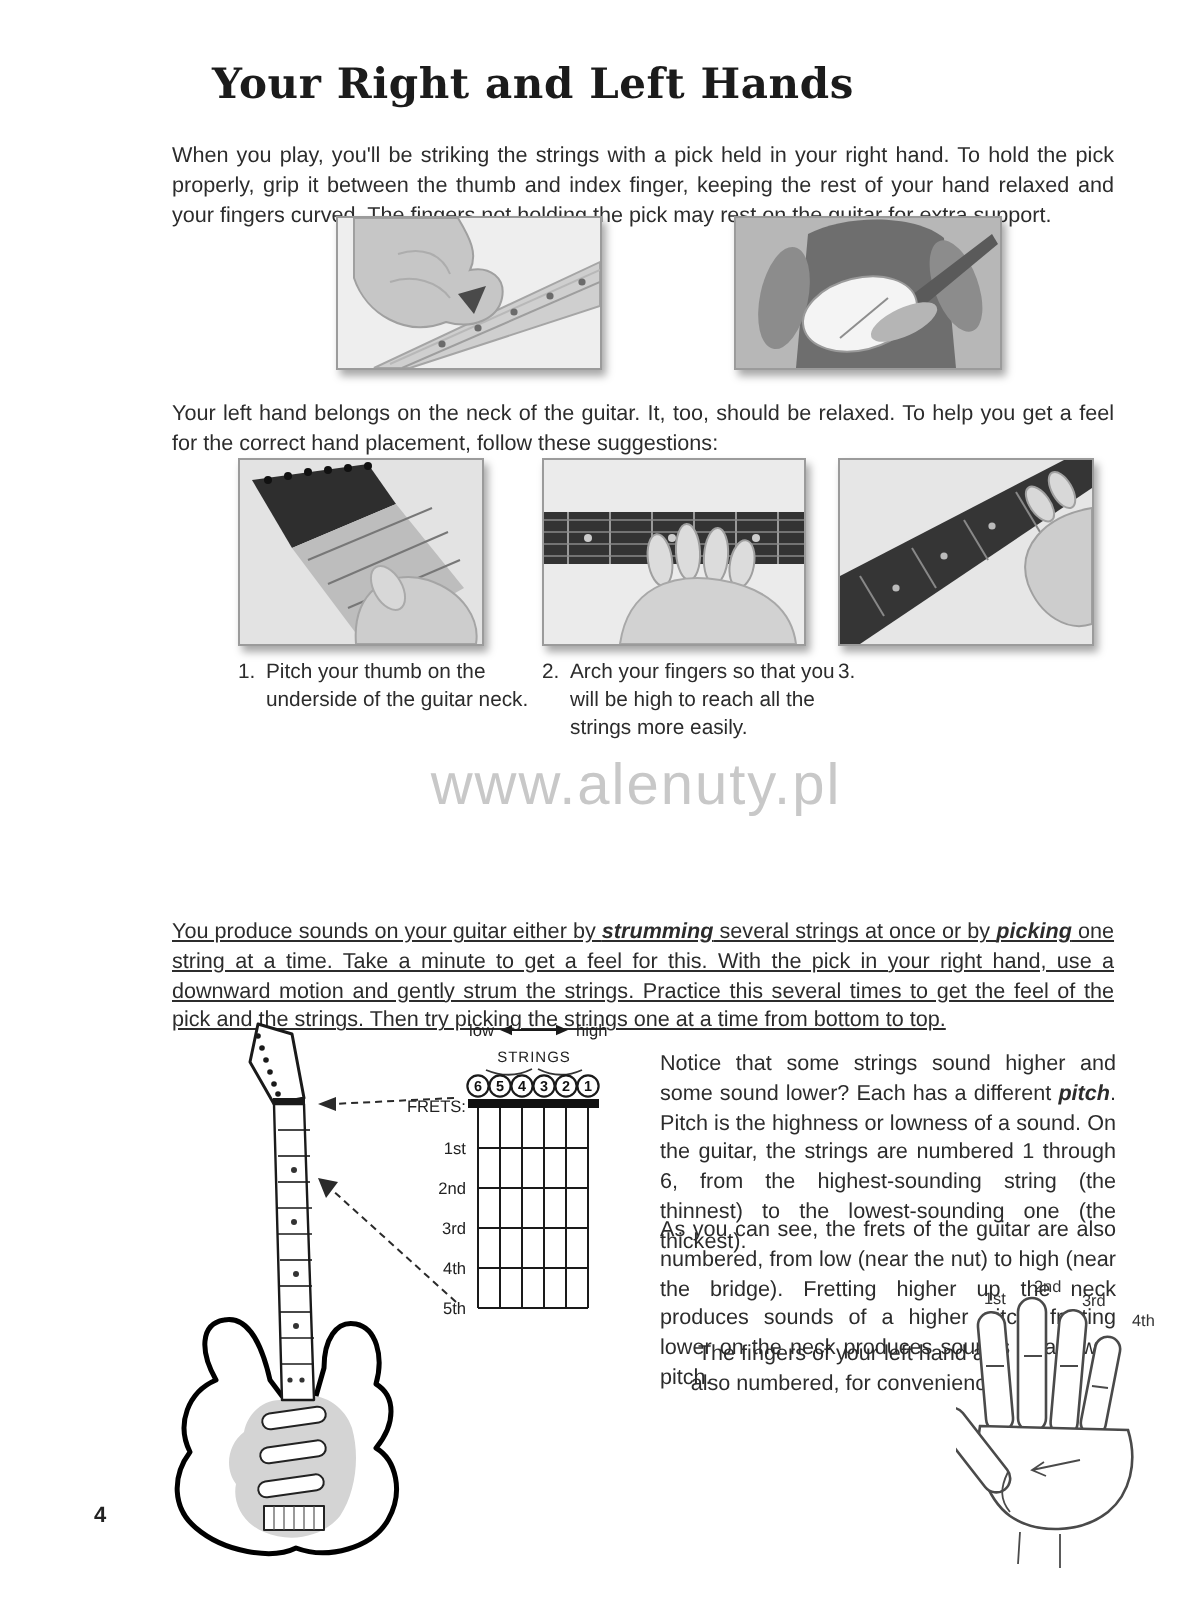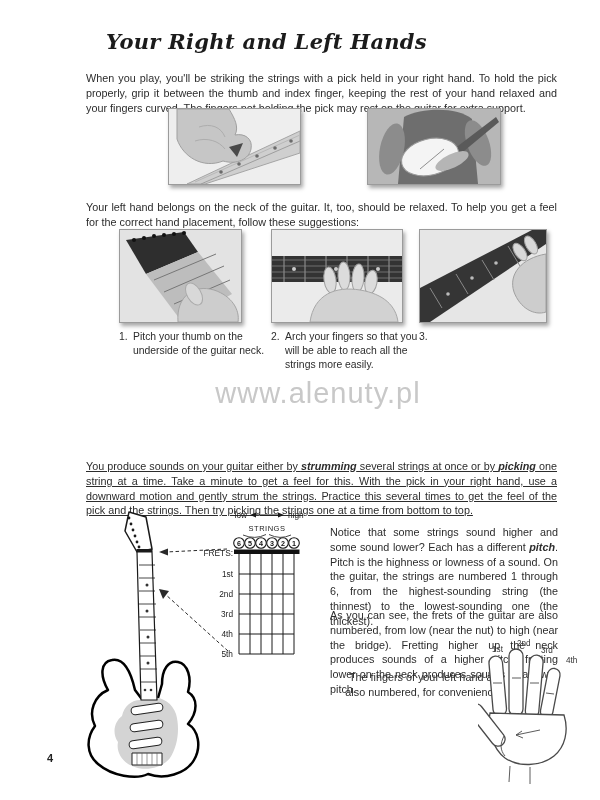--- a/index.html
+++ b/index.html
@@ -1,20 +1,20 @@
 <!DOCTYPE html>
 <html><head>
 <meta charset="utf-8">
 <style>
   html,body{margin:0;padding:0;background:#ffffff;}
   #page{position:relative;width:600px;height:800px;background:#ffffff;overflow:hidden;
         font-family:"Liberation Sans",sans-serif;color:#2c2c2c;}
   .h1{position:absolute;font-family:"DejaVu Serif",serif;font-weight:bold;font-size:21px;
       color:#1b1b1b;letter-spacing:0.3px;white-space:nowrap;}
-  #title1{left:106px;top:29px;font-style:italic;}
+  #title1{left:106px;top:29px;}
   #title2{left:106px;top:416px;}
   .para{position:absolute;font-size:10.8px;line-height:14.8px;text-align:justify;color:#2c2c2c;margin-top:11px;}
   #para-intro{left:86px;top:60px;width:471px;}
   #para-left-hand{left:86px;top:189px;width:471px;}
   #para-strum{left:86px;top:448px;width:471px;text-decoration:underline;}
   #para-pitch{left:330px;top:514px;width:228px;}
   #para-frets{left:330px;top:597px;width:228px;}
   #para-fingers{left:330px;top:659px;width:172px;text-align:right;}
   .bi{font-weight:bold;font-style:italic;}
   .photo{position:absolute;background:#ececec;border:1px solid #9b9b9b;
@@ -145,21 +145,21 @@
       <path d="M126,24 C102,28 88,44 94,62 C100,78 114,86 126,82 Z" fill="#cdcdcd" stroke="#a0a0a0" stroke-width="1"></path>
     </svg>
   </div>
 
   <div class="caption" id="cap1">
     <span class="cap-num">1.</span>
     <span class="cap-text">Pitch your thumb on the underside of the guitar neck.</span>
   </div>
   <div class="caption" id="cap2">
     <span class="cap-num">2.</span>
-    <span class="cap-text">Arch your fingers so that you will be able to reach all the strings more easily.</span>
+    <span class="cap-text">Arch your fingers so that you will be high to reach all the strings more easily.</span>
   </div>
   <div class="caption" id="cap3">
     <span class="cap-num">3.</span>
   </div>
 
   <div id="watermark">www.alenuty.pl</div>
 
 
   <div class="para" id="para-strum"><span>You produce sounds on your guitar either by </span><span class="bi">strumming</span><span> several strings at once or by </span><span class="bi">picking</span><span> one string at a time. Take a minute to get a feel for this. With the pick in your right hand, use a downward motion and gently strum the strings. Practice this several times to get the feel of the pick and the strings. Then try picking the strings one at a time from bottom to top.</span></div>
 

